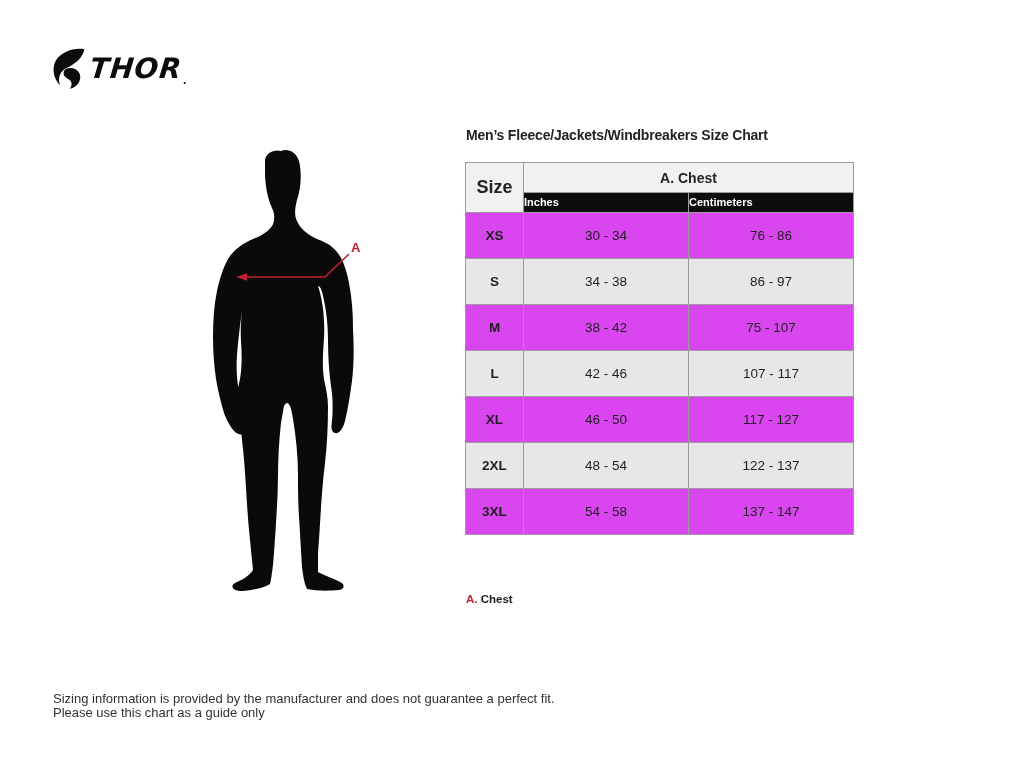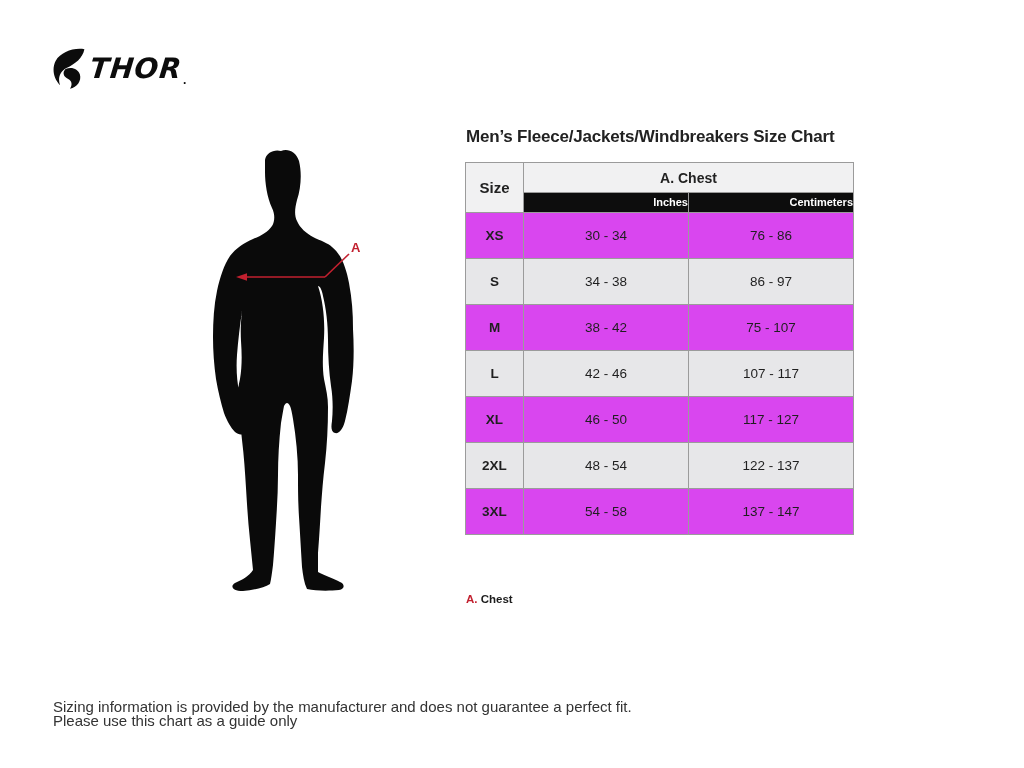--- a/index.html
+++ b/index.html
@@ -20,54 +20,54 @@
   .figure{position:absolute;left:180px;top:140px;width:240px;height:470px;}
   .figure svg{display:block;width:100%;height:100%;}
   .sil{fill:#0a0a0a;}
   .measure-line{stroke:#c2202f;stroke-width:1.6;fill:none;}
   .measure-arrow{fill:#c2202f;}
   .measure-letter{
     font-family:"Liberation Sans", sans-serif;font-weight:bold;font-size:13px;fill:#c2202f;
   }
   
   .chart-title{
-    position:absolute;left:466px;top:127px;font-size:17px;font-weight:bold;
+    position:absolute;left:466px;top:127px;font-size:14px;font-weight:bold;
     color:#222;letter-spacing:-0.2px;
   }
   .size-table{
     position:absolute;left:465px;top:162px;width:389px;
     border-collapse:collapse;table-layout:fixed;
     border:1px solid #7e7e7e;
   }
   .size-table col.c-size{width:58px;}
   .size-table col.c-val{width:165px;}
   .size-table th,.size-table td{
     border:1px solid #9b9b9b;text-align:center;vertical-align:middle;padding:0;
   }
-  .th-size{background:#f1f1f2;font-size:15px;font-weight:bold;color:#222;}
+  .th-size{background:#f1f1f2;font-size:18px;font-weight:bold;color:#222;}
   .th-group{background:#f1f1f2;font-size:14px;font-weight:bold;color:#222;height:29px;}
   .th-unit{background:#ffffff;height:19px;padding:0 2px;}
   .unit-bar{
     background:#0d0d0d;color:#ffffff;font-size:11px;font-weight:bold;
-    height:19px;line-height:19px;text-align:right;
+    height:19px;line-height:19px;text-align:left;
   }
   .size-table tbody td{height:45px;font-size:13.5px;color:#1f1f1f;background:#d946ef;}
   .size-table tbody td.cell-size{font-weight:bold;}
   .size-table tbody tr.alt td{background:#e7e7e9;}
   
   .howto-heading{
     position:absolute;left:466px;top:560px;font-size:15px;font-weight:bold;color:#1c1c1c;
   }
   .measure-item{position:absolute;left:466px;top:591px;font-size:11.5px;line-height:16px;}
   .measure-item .letter{color:#c2202f;font-weight:bold;}
   .measure-item .name{color:#1c1c1c;font-weight:bold;text-align:right;}
   .measure-item .desc{color:#2a2a2a;font-weight:normal;}
   
   .disclaimer{
-    position:absolute;left:53px;top:692px;font-size:15px;line-height:14px;color:#333;margin-top:8px;
+    position:absolute;left:53px;top:692px;font-size:13px;line-height:14px;color:#333;
   }
 </style>
 </head>
 <body>
 
 <div class="page">
 
   <div class="logo">
     <svg class="logo-icon" viewBox="0 0 40 46" aria-hidden="true">
       <path fill="#0c0c0c" d="M36,1 C24,-1 10,4 4,14 C0,22 1,33 9,41 C6,33 9,26 16,22 C26,17 34,11 36,1 Z"></path>

